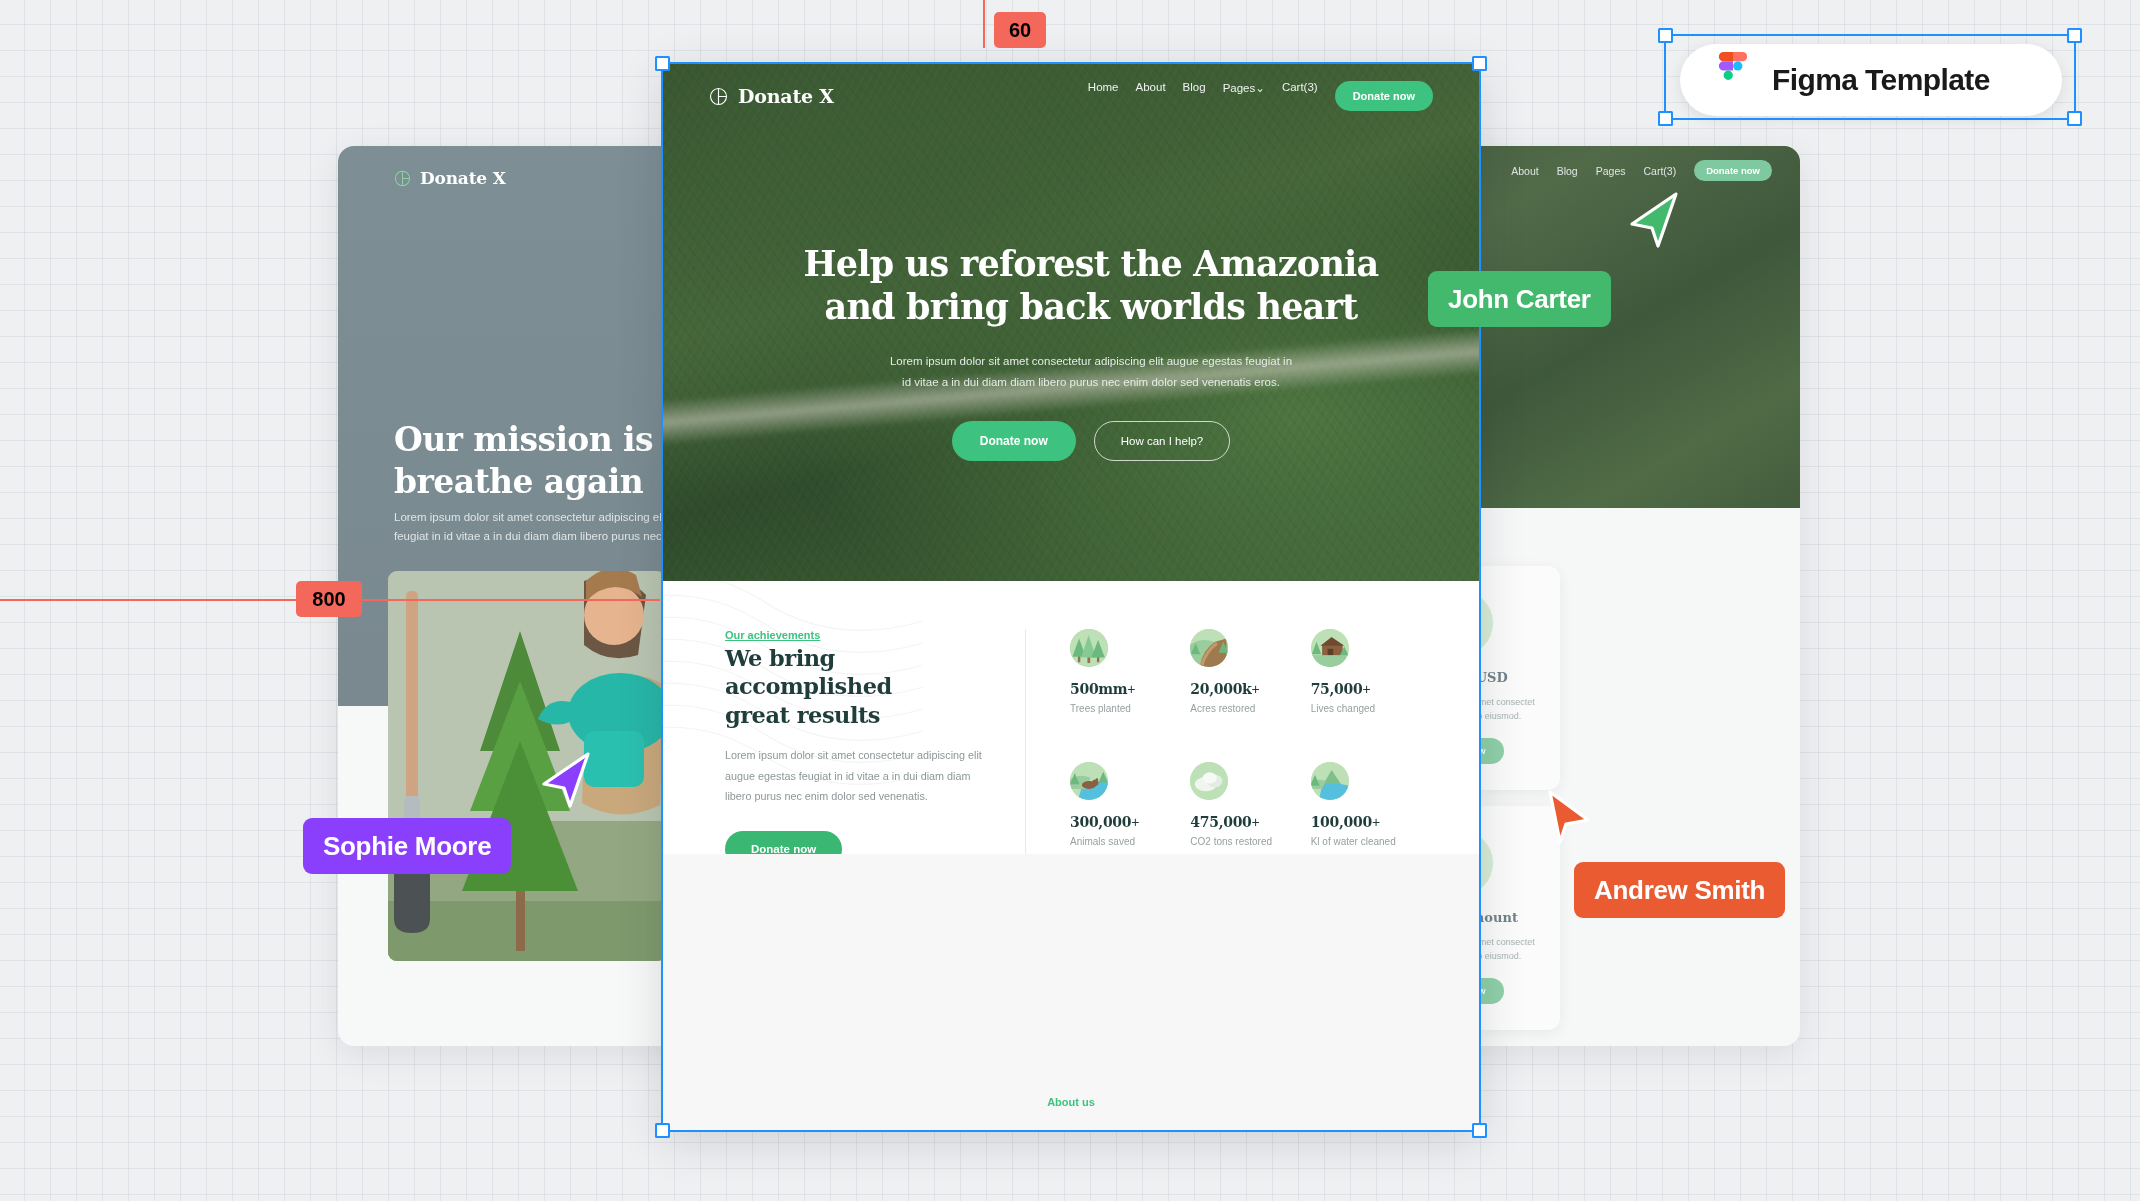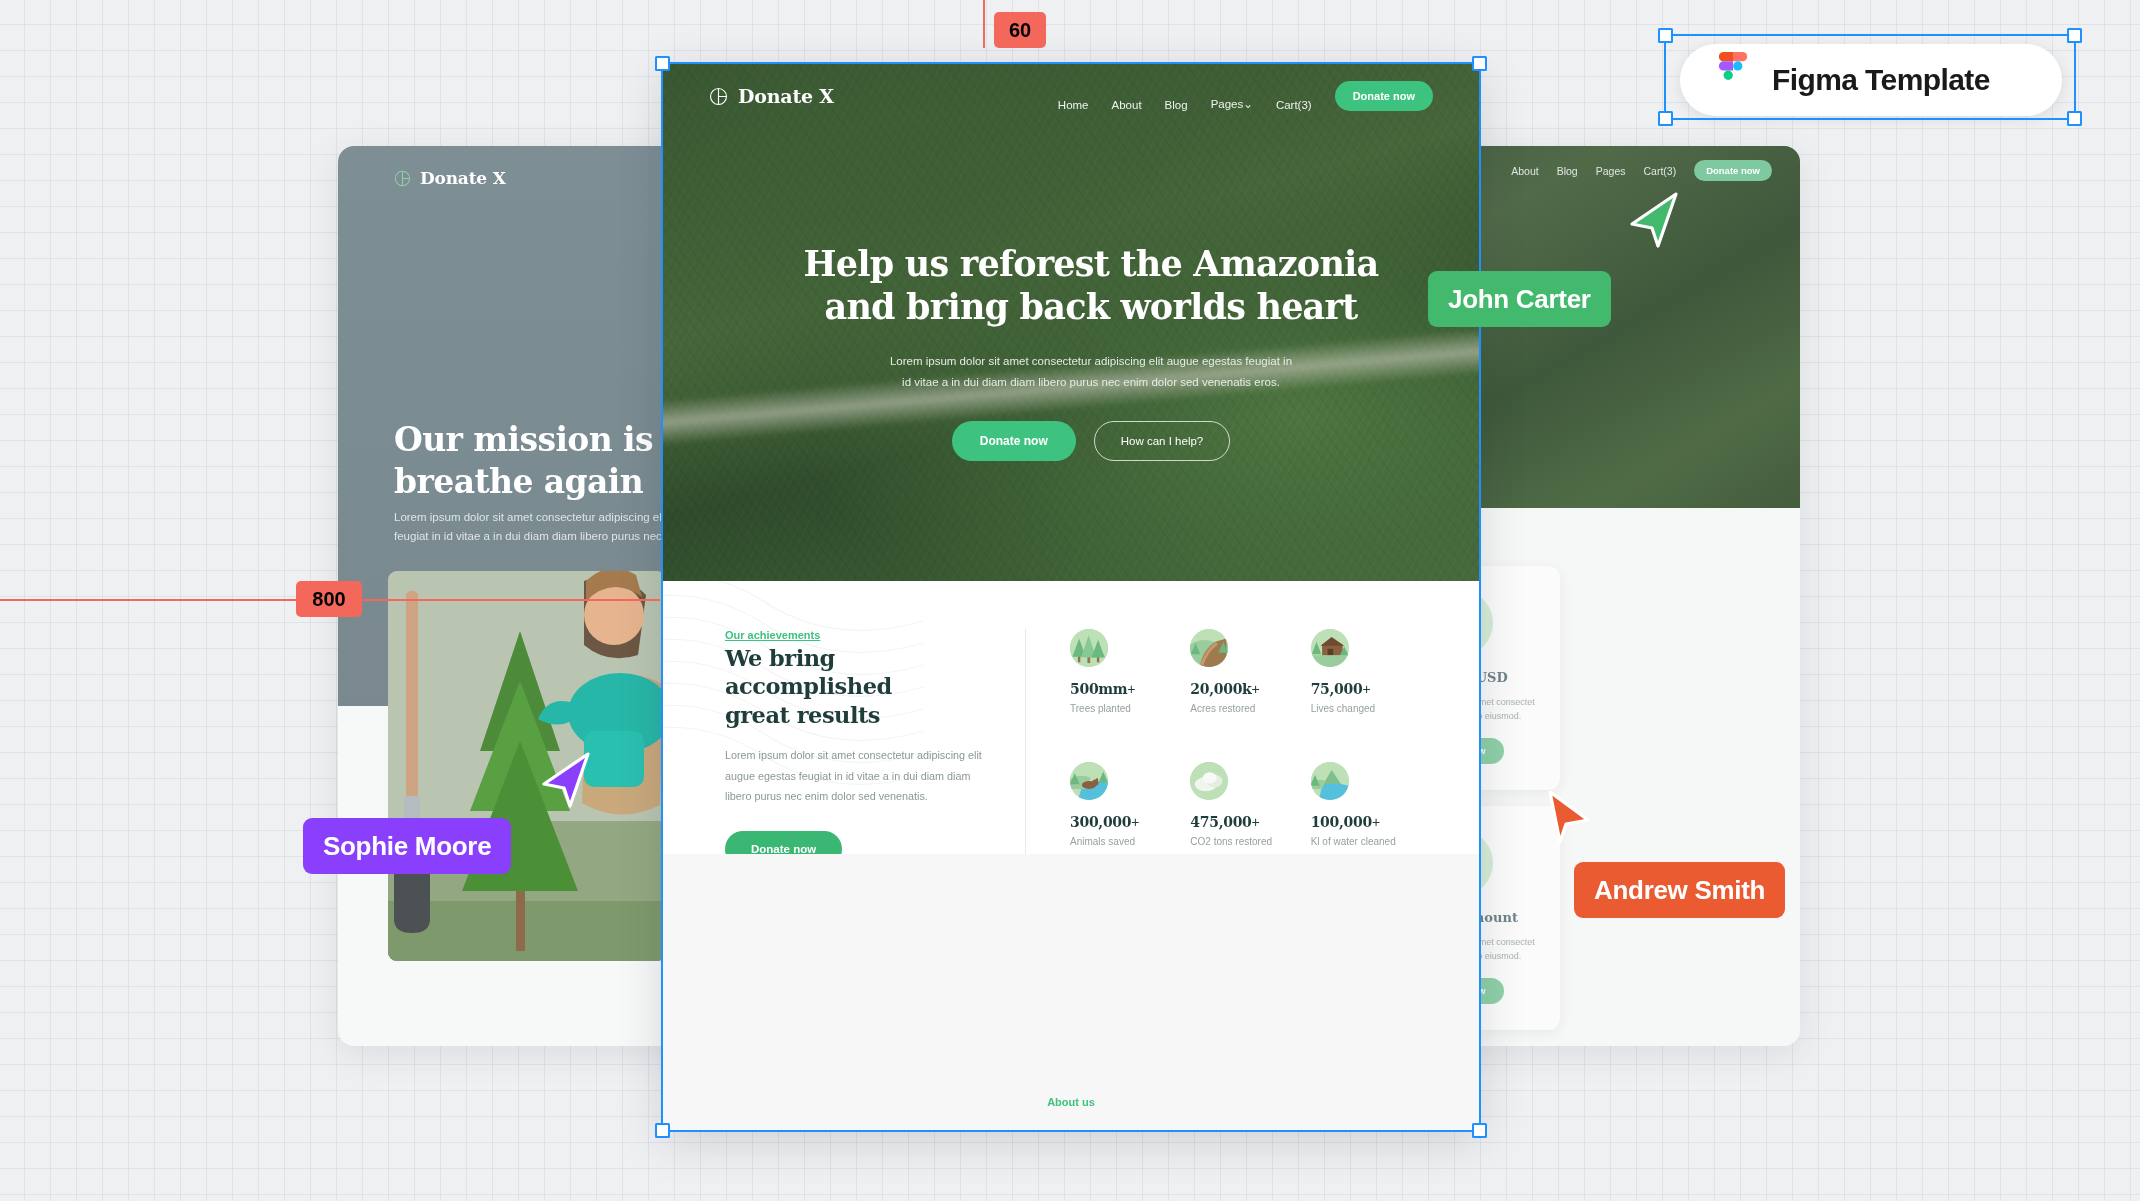--- a/index.html
+++ b/index.html
@@ -135,21 +135,21 @@
     transform: rotate(-5deg);
     filter: blur(2px);
   }
   #main-nav {
     position: absolute; left: 0; right: 0; top: 0; height: 64px;
     display: flex; align-items: center; justify-content: space-between;
     padding: 0 46px; z-index: 4;
   }
   #main-nav .nav-left { display: flex; align-items: center; gap: 10px; }
   #main-nav .brand-name { font-size: 19px; }
-  #main-nav .nav-right { display: flex; align-items: flex-end; gap: 23px; }
+  #main-nav .nav-right { display: flex; align-items: flex-start; gap: 17px; }
   #main-nav .nav-link { font-size: 11.5px; color: #eef3ef; white-space: nowrap; }
   #main-nav .nav-cta {
     background: #3dc37f; color: #ffffff; border-radius: 999px;
     padding: 9px 18px; font-size: 11px; font-weight: bold;
   }
   #hero-content { position: absolute; left: 0; right: 0; top: 178px; text-align: center; z-index: 3; padding-left: 40px; }
   #hero-title {
     font-family: "DejaVu Serif", serif; font-weight: bold;
     font-size: 35px; line-height: 1.24; color: #ffffff; letter-spacing: -0.8px;
   }

